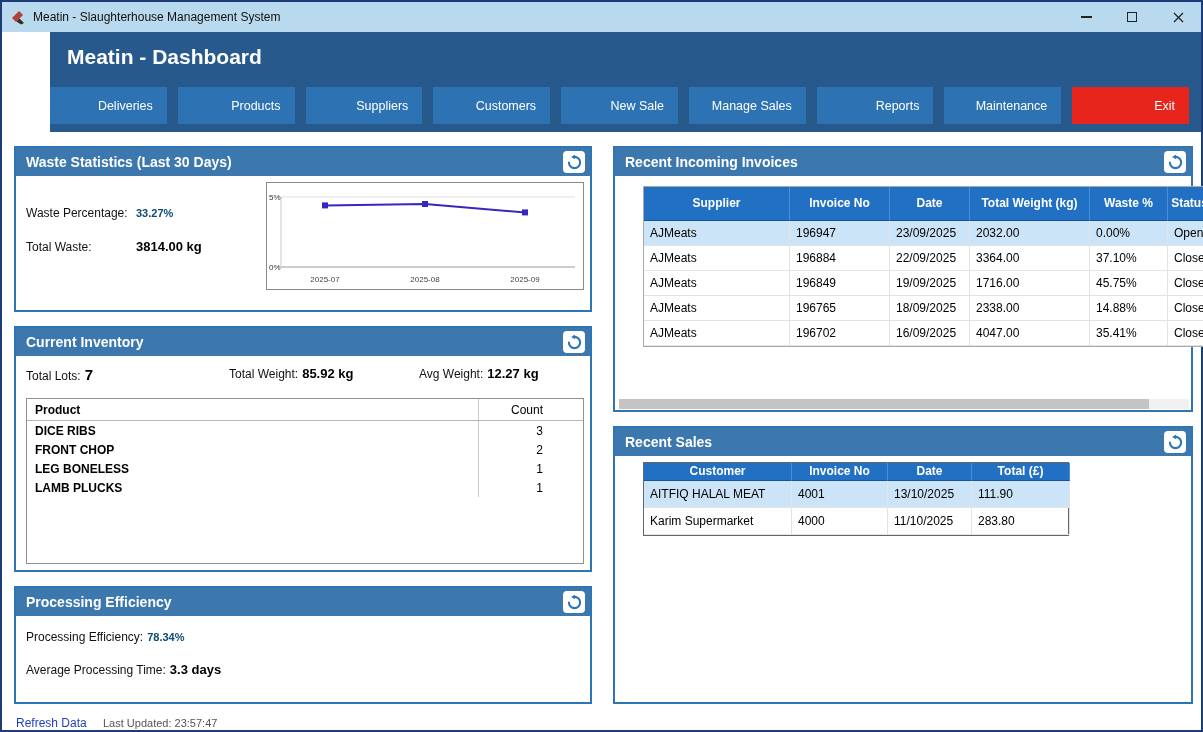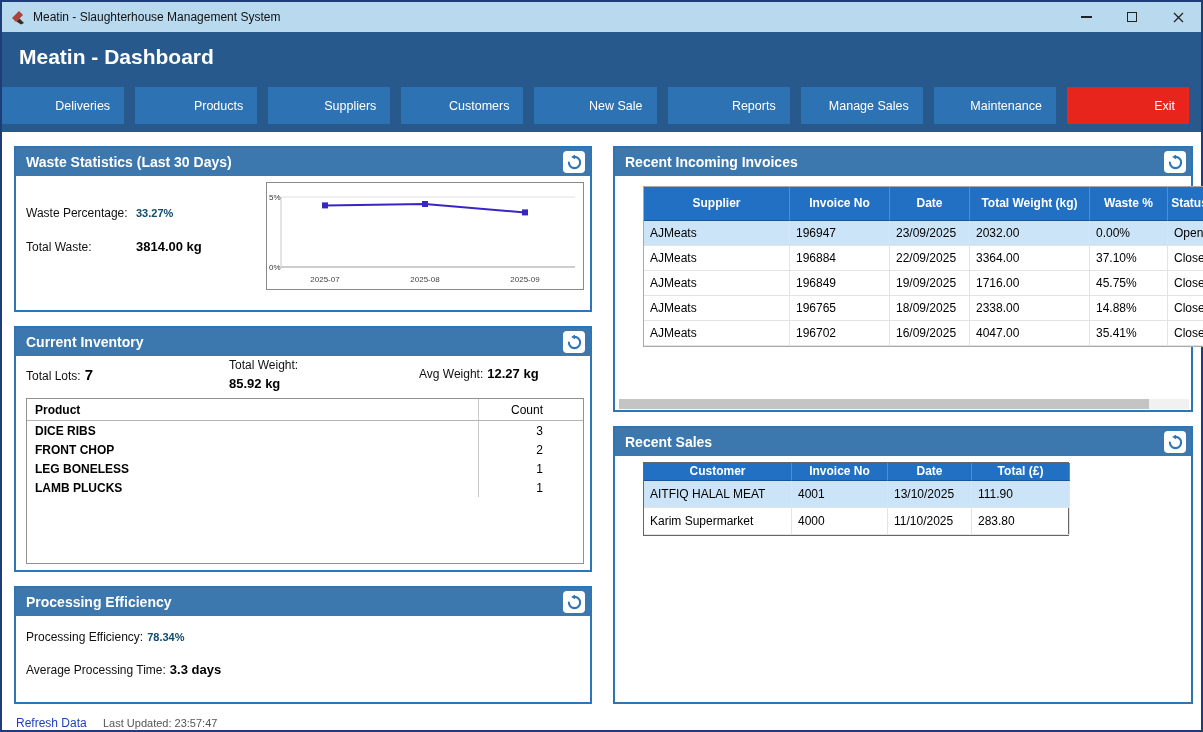--- a/index.html
+++ b/index.html
@@ -10,21 +10,21 @@
 
   
   .titlebar { height:30px; background:#b9d9ee; display:flex; align-items:center; padding-left:8px; }
   .titlebar-text { font-size:12px; color:#111; margin-left:7px; flex:1; }
   .win-controls { display:flex; height:100%; }
   .win-btn { width:46px; display:flex; align-items:center; justify-content:center; cursor:pointer; }
   .min-glyph { width:11px; height:2px; background:#222; display:inline-block; }
   .max-glyph { width:10px; height:10px; border:1.4px solid #222; display:inline-block; }
 
   
-  .header-band { height:100px; background:#27598c; position:relative; }
+  .header-band { height:100px; background:#27598c; position:relative;margin-left:48px; }
   .page-title { color:#fff; font-size:21px; font-weight:bold; padding:13px 0 0 17px; }
   .nav { position:absolute; left:0; right:12px; top:55px; display:flex; gap:11px; }
   .nav-btn { flex:1; height:37px; background:#2d73b3; color:#fff; border:none; font-size:12.5px;
              text-align:right; padding-right:14px; font-family:inherit; cursor:pointer; }
   .nav-btn.danger { background:#e8251d; }
 
   
   .main { position:absolute; top:130px; left:0; right:0; bottom:0; background:#fff; }
 
   .panel { position:absolute; border:2px solid #2e75b6; background:#fff; }
@@ -107,22 +107,22 @@
   </div>
 
   <div class="header-band">
     <div class="page-title">Meatin - Dashboard</div>
     <div class="nav">
       <button class="nav-btn">Deliveries</button>
       <button class="nav-btn">Products</button>
       <button class="nav-btn">Suppliers</button>
       <button class="nav-btn">Customers</button>
       <button class="nav-btn">New Sale</button>
+      <button class="nav-btn">Manage Sales</button>
       <button class="nav-btn">Reports</button>
-      <button class="nav-btn">Manage Sales</button>
       <button class="nav-btn">Maintenance</button>
       <button class="nav-btn danger">Exit</button>
     </div>
   </div>
 
   <div class="main">
 
     <div class="panel" style="left:12px; top:14px; width:578px; height:166px;">
       <div class="panel-header">
         <span class="panel-title">Waste Statistics (Last 30 Days)</span>
@@ -166,21 +166,21 @@
           <svg width="15" height="15" viewBox="0 0 16 16">
             <path d="M8 2 A6 6 0 1 1 2 8" fill="none" stroke="#2e75b6" stroke-width="2.2" stroke-linecap="round"></path>
             <path d="M8.6 -0.5 L8.6 4.6 L4.4 2 Z" fill="#2e75b6"></path>
           </svg>
         </button>
       </div>
       <div class="stat-row" style="left:10px; top:38px;">
         <span class="stat-label">Total Lots:</span>
         <span class="val-big">7</span>
       </div>
-      <div class="stat-row" style="left:213px; top:30px;flex-direction:column;">
+      <div class="stat-row" style="left:213px; top:38px;">
         <span class="stat-label">Total Weight:</span>
         <span class="val-bold">85.92 kg</span>
       </div>
       <div class="stat-row" style="left:403px; top:38px;">
         <span class="stat-label">Avg Weight:</span>
         <span class="val-bold">12.27 kg</span>
       </div>
       <div class="inv-table">
         <div class="it-row it-head">
           <span class="it-prod">Product</span>

